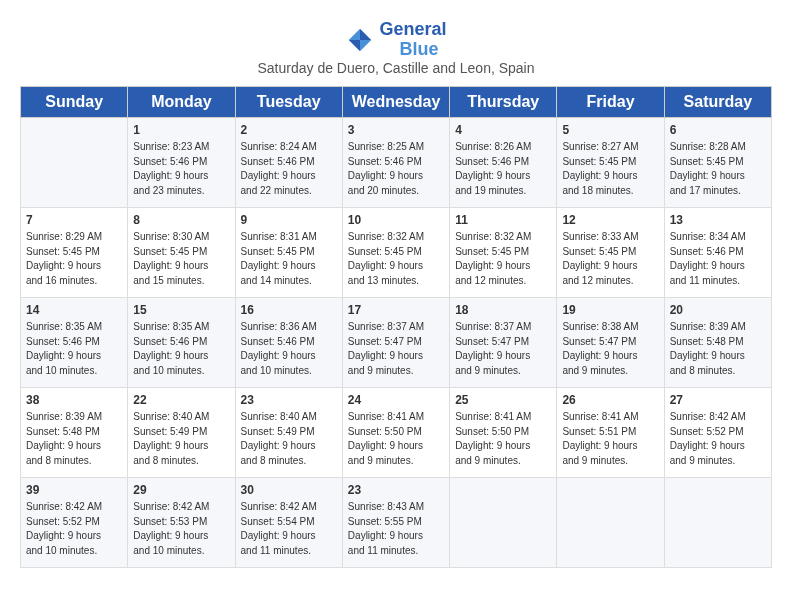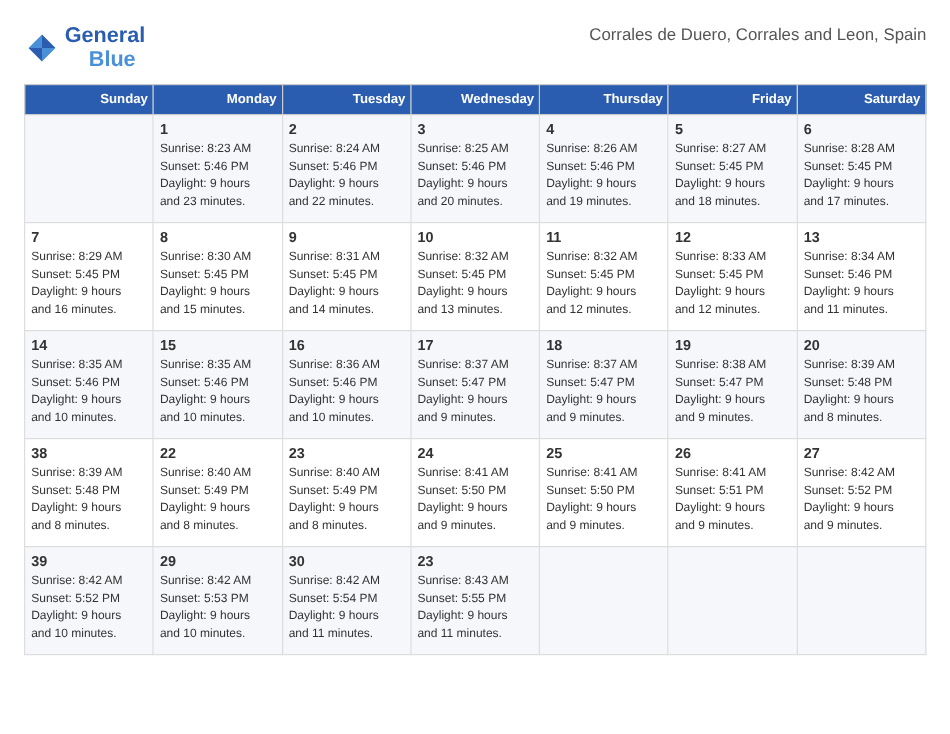--- a/index.html
+++ b/index.html
@@ -6,22 +6,23 @@
     body {
       font-family: Arial, sans-serif;
       background: #fff;
       width: 792px;
       min-height: 612px;
       padding: 20px;
     }
     .header {
       display: flex;
       justify-content: space-between;
-      align-items: flex-start;
+      align-items: center;
       margin-bottom: 10px;
+      flex-direction: column;
     }
     .logo {
       display: flex;
       align-items: center;
       gap: 4px;
     }
     .logo-text {
       font-size: 18px;
       font-weight: bold;
       color: #333;
@@ -48,22 +49,22 @@
     }
     table {
       width: 100%;
       border-collapse: collapse;
       font-size: 10.5px;
     }
     thead tr th {
       background-color: #2a5db0;
       color: #fff;
       padding: 6px 4px;
-      text-align: right;
-      font-size: 11px;
+      text-align: center;
+      font-size: 16px;
       font-weight: bold;
       border: 1px solid #ccc;
     }
     tbody tr td {
       border: 1px solid #ddd;
       padding: 4px 5px;
       vertical-align: top;
       min-height: 80px;
       height: 90px;
       width: 107px;
@@ -98,21 +99,21 @@
       <polygon points="20,20 35,20 20,35" fill="#4a90d9"></polygon>
       <polygon points="5,20 20,5 20,20" fill="#4a90d9"></polygon>
       <polygon points="5,20 20,20 20,35" fill="#2a5db0"></polygon>
     </svg>
     <div class="logo-text">
       <div><span>General</span></div>
       <div style="color:#4a90d9;margin-left:20px;">Blue</div>
     </div>
   </div>
   <div class="title-block">
-    <div class="subtitle">Corrales de Duero, Corrales and Leon, Spain</div>
+    <div class="subtitle">Saturday de Duero, Castille and Leon, Spain</div>
   </div>
 </div>
 
 <table>
   <thead>
     <tr id="header-row">
         <th>Sunday</th>
         <th>Monday</th>
         <th>Tuesday</th>
         <th>Wednesday</th>

